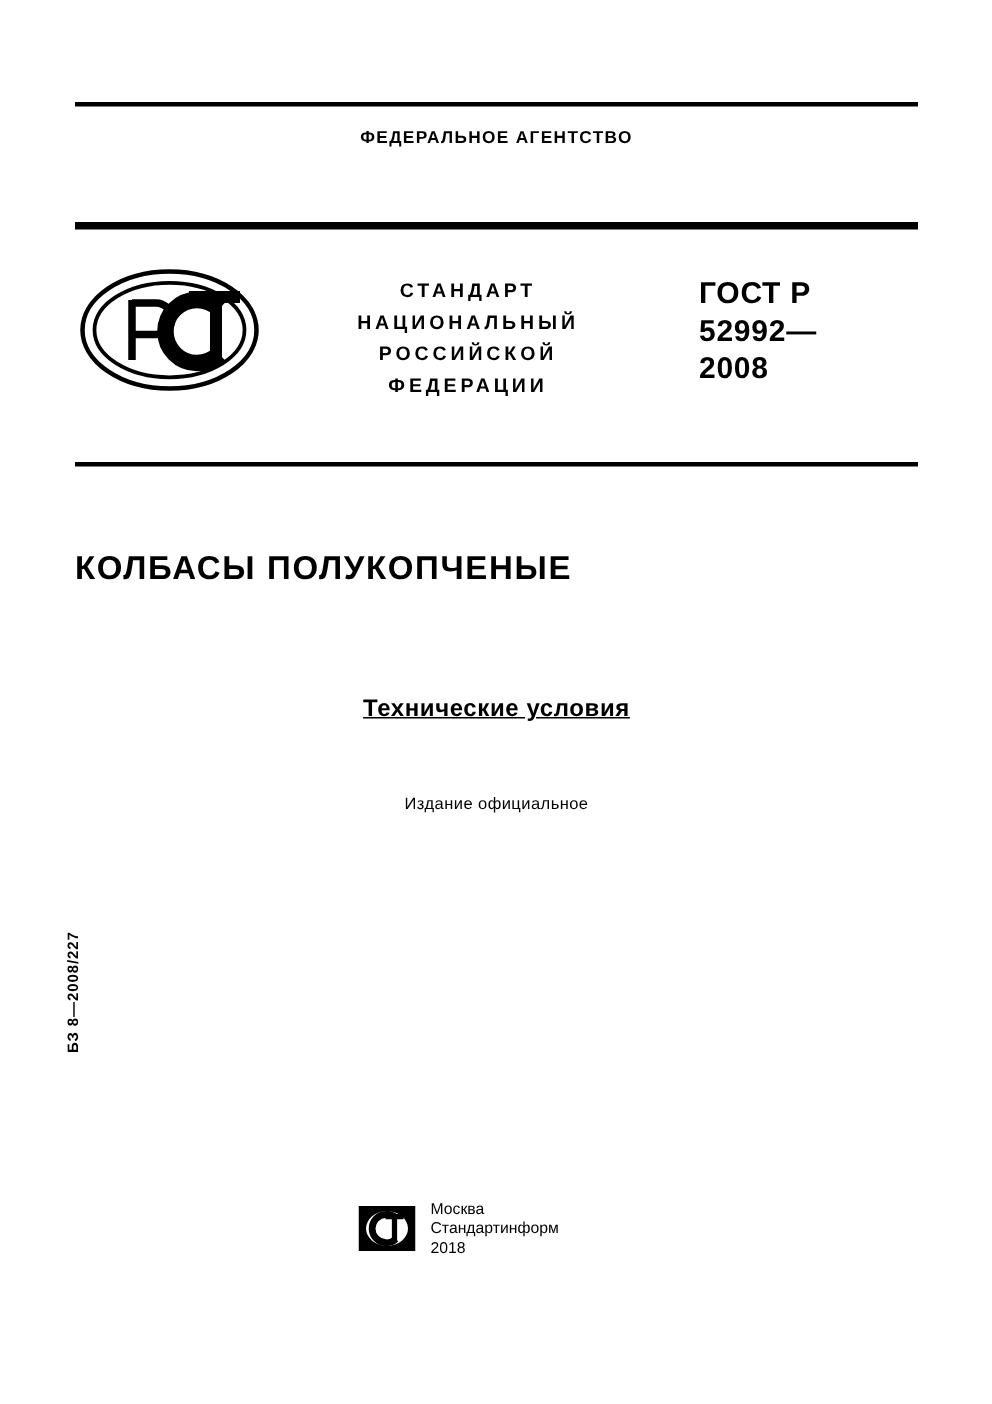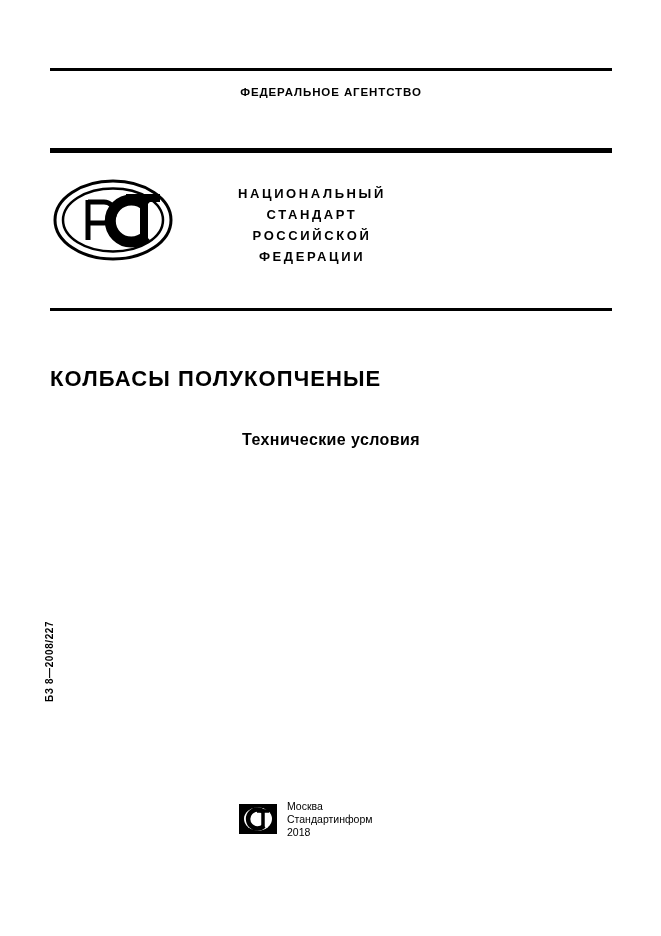--- a/index.html
+++ b/index.html
@@ -116,27 +116,28 @@
     width: 562px;
     font-family: "Liberation Sans", sans-serif;
     font-size: 22px;
     font-weight: 700;
     line-height: 31px;
     letter-spacing: 1.1px;
   }
   .doc-subtitle {
     position: absolute;
     left: 50px;
-    top: 431px;
+    top: 464px;
     width: 562px;
     text-align: center;
     font-family: "Liberation Sans", sans-serif;
     font-size: 16px;
     font-weight: 700;
     letter-spacing: 0.4px;
+    text-decoration: underline;
   }
 
   .official {
     position: absolute;
     left: 50px;
     top: 530px;
     width: 562px;
     text-align: center;
     font-family: "Liberation Sans", sans-serif;
     font-size: 11px;
@@ -207,35 +208,41 @@
       <path d="M36 24 L52 24 A10.5 10.5 0 0 1 52 45 L36 45" stroke="#000" stroke-width="5" fill="none"></path>
 
       <path d="M94 28 A21 21 0 1 0 94 58" stroke="#000" stroke-width="11" fill="none"></path>
 
       <path d="M74 20 L108 20" stroke="#000" stroke-width="8" fill="none"></path>
       <path d="M92 20 L92 64" stroke="#000" stroke-width="8" fill="none"></path>
     </svg>
   </div>
 
   <div class="std-title">
+    <div>СТАНДАРТ</div>
     <div>НАЦИОНАЛЬНЫЙ</div>
-    <div>СТАНДАРТ</div>
     <div>РОССИЙСКОЙ</div>
     <div>ФЕДЕРАЦИИ</div>
   </div>
 
+  <div class="gost">
+    <div>ГОСТ Р</div>
+    <div>52992—</div>
+    <div>2008</div>
+  </div>
 
   <div class="rule-mid"></div>
 
   <div class="doc-title">
     <div>КОЛБАСЫ ПОЛУКОПЧЕНЫЕ</div>
   </div>
 
   <div class="doc-subtitle">Технические условия</div>
 
+  <div class="official">Издание официальное</div>
 
   <div class="side-code">БЗ 8—2008/227</div>
 
   <div class="publisher">
     <div class="pub-logo">
       <svg width="38" height="30" viewBox="0 0 38 30" xmlns="http://www.w3.org/2000/svg">
         <rect x="0" y="0" width="38" height="30" fill="#000"></rect>
         <ellipse cx="19" cy="15" rx="14" ry="11.5" fill="#fff"></ellipse>
         <path d="M25 8 A9.5 9.5 0 1 0 25 22" stroke="#000" stroke-width="4.5" fill="none"></path>
         <path d="M18 7 L30 7" stroke="#000" stroke-width="3.5" fill="none"></path>

